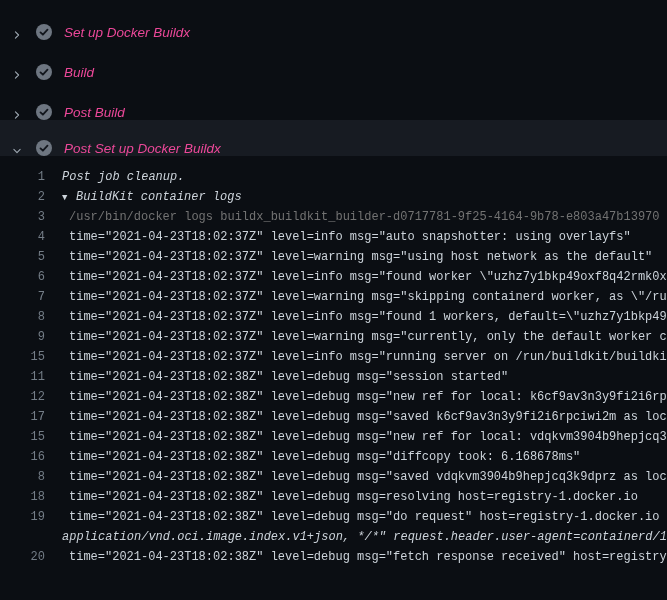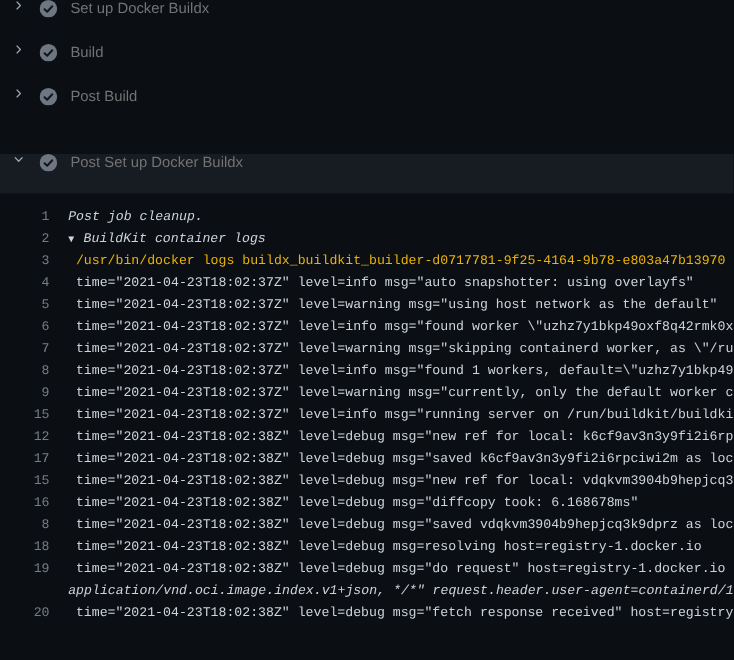--- a/index.html
+++ b/index.html
@@ -4,47 +4,47 @@
 <style>
   html,body{margin:0;padding:0;}
   body{
     width:667px;height:600px;overflow:hidden;
     background:#0b0e13;
     font-family:"Liberation Sans",sans-serif;
   }
   
   .steps{display:block;}
   .step{
-    height:40px;display:flex;align-items:flex-start;
+    height:40px;display:flex;align-items:flex-end;
     padding:0 16px 0 12px;
-    color:#737373;font-size:13.5px;
-    cursor:pointer;user-select:none;
+    color:#ec4899;font-size:13.5px;
+    cursor:pointer;user-select:none;font-style:italic;
   }
   .step .chev{
     width:10px;height:10px;flex:none;color:#9da7b1;
     margin-right:14px;transition:transform .1s;
   }
-  .step.expanded{background:#171b22;height:36px;margin-top:20px;}
+  .step.expanded{background:#171b22;height:36px;}
   .step.expanded .chev{transform:rotate(90deg);}
   .step .check{width:16px;height:16px;flex:none;margin-right:12px;}
   .step-label{white-space:nowrap;}
   
   .log{
     padding-top:11px;
     font-family:"Liberation Mono","DejaVu Sans Mono",monospace;
     font-size:12px;color:#cdd4db;
   }
   .log-row{display:flex;height:20px;line-height:20px;white-space:pre;}
   .gutter{
     width:45px;flex:none;text-align:right;
     color:#747d87;cursor:pointer;
   }
   .content{padding-left:24px;overflow:hidden;flex:1;}
   .content.base{padding-left:17px;font-style:italic;}
-  .content.command{color:#eab308;}
+  .content.command{color:#737373;}
   .content.group{cursor:pointer;}
   .group .marker{
     display:inline-block;width:14px;
     font-size:9px;color:#cdd4db;
   }
 </style>
 </head>
 <body>
 
 <div class="app">
@@ -138,20 +138,24 @@
   <div class="log-row">
     <span class="gutter">9</span>
     <span class="content">time="2021-04-23T18:02:37Z" level=warning msg="currently, only the default worker ca</span>
   </div>
 
   <div class="log-row">
     <span class="gutter">15</span>
     <span class="content">time="2021-04-23T18:02:37Z" level=info msg="running server on /run/buildkit/buildkit</span>
   </div>
 
+  <div class="log-row">
+    <span class="gutter">11</span>
+    <span class="content">time="2021-04-23T18:02:38Z" level=debug msg="session started"</span>
+  </div>
 
   <div class="log-row">
     <span class="gutter">12</span>
     <span class="content">time="2021-04-23T18:02:38Z" level=debug msg="new ref for local: k6cf9av3n3y9fi2i6rpc</span>
   </div>
 
 
   <div class="log-row">
     <span class="gutter">17</span>
     <span class="content">time="2021-04-23T18:02:38Z" level=debug msg="saved k6cf9av3n3y9fi2i6rpciwi2m as loca</span>

